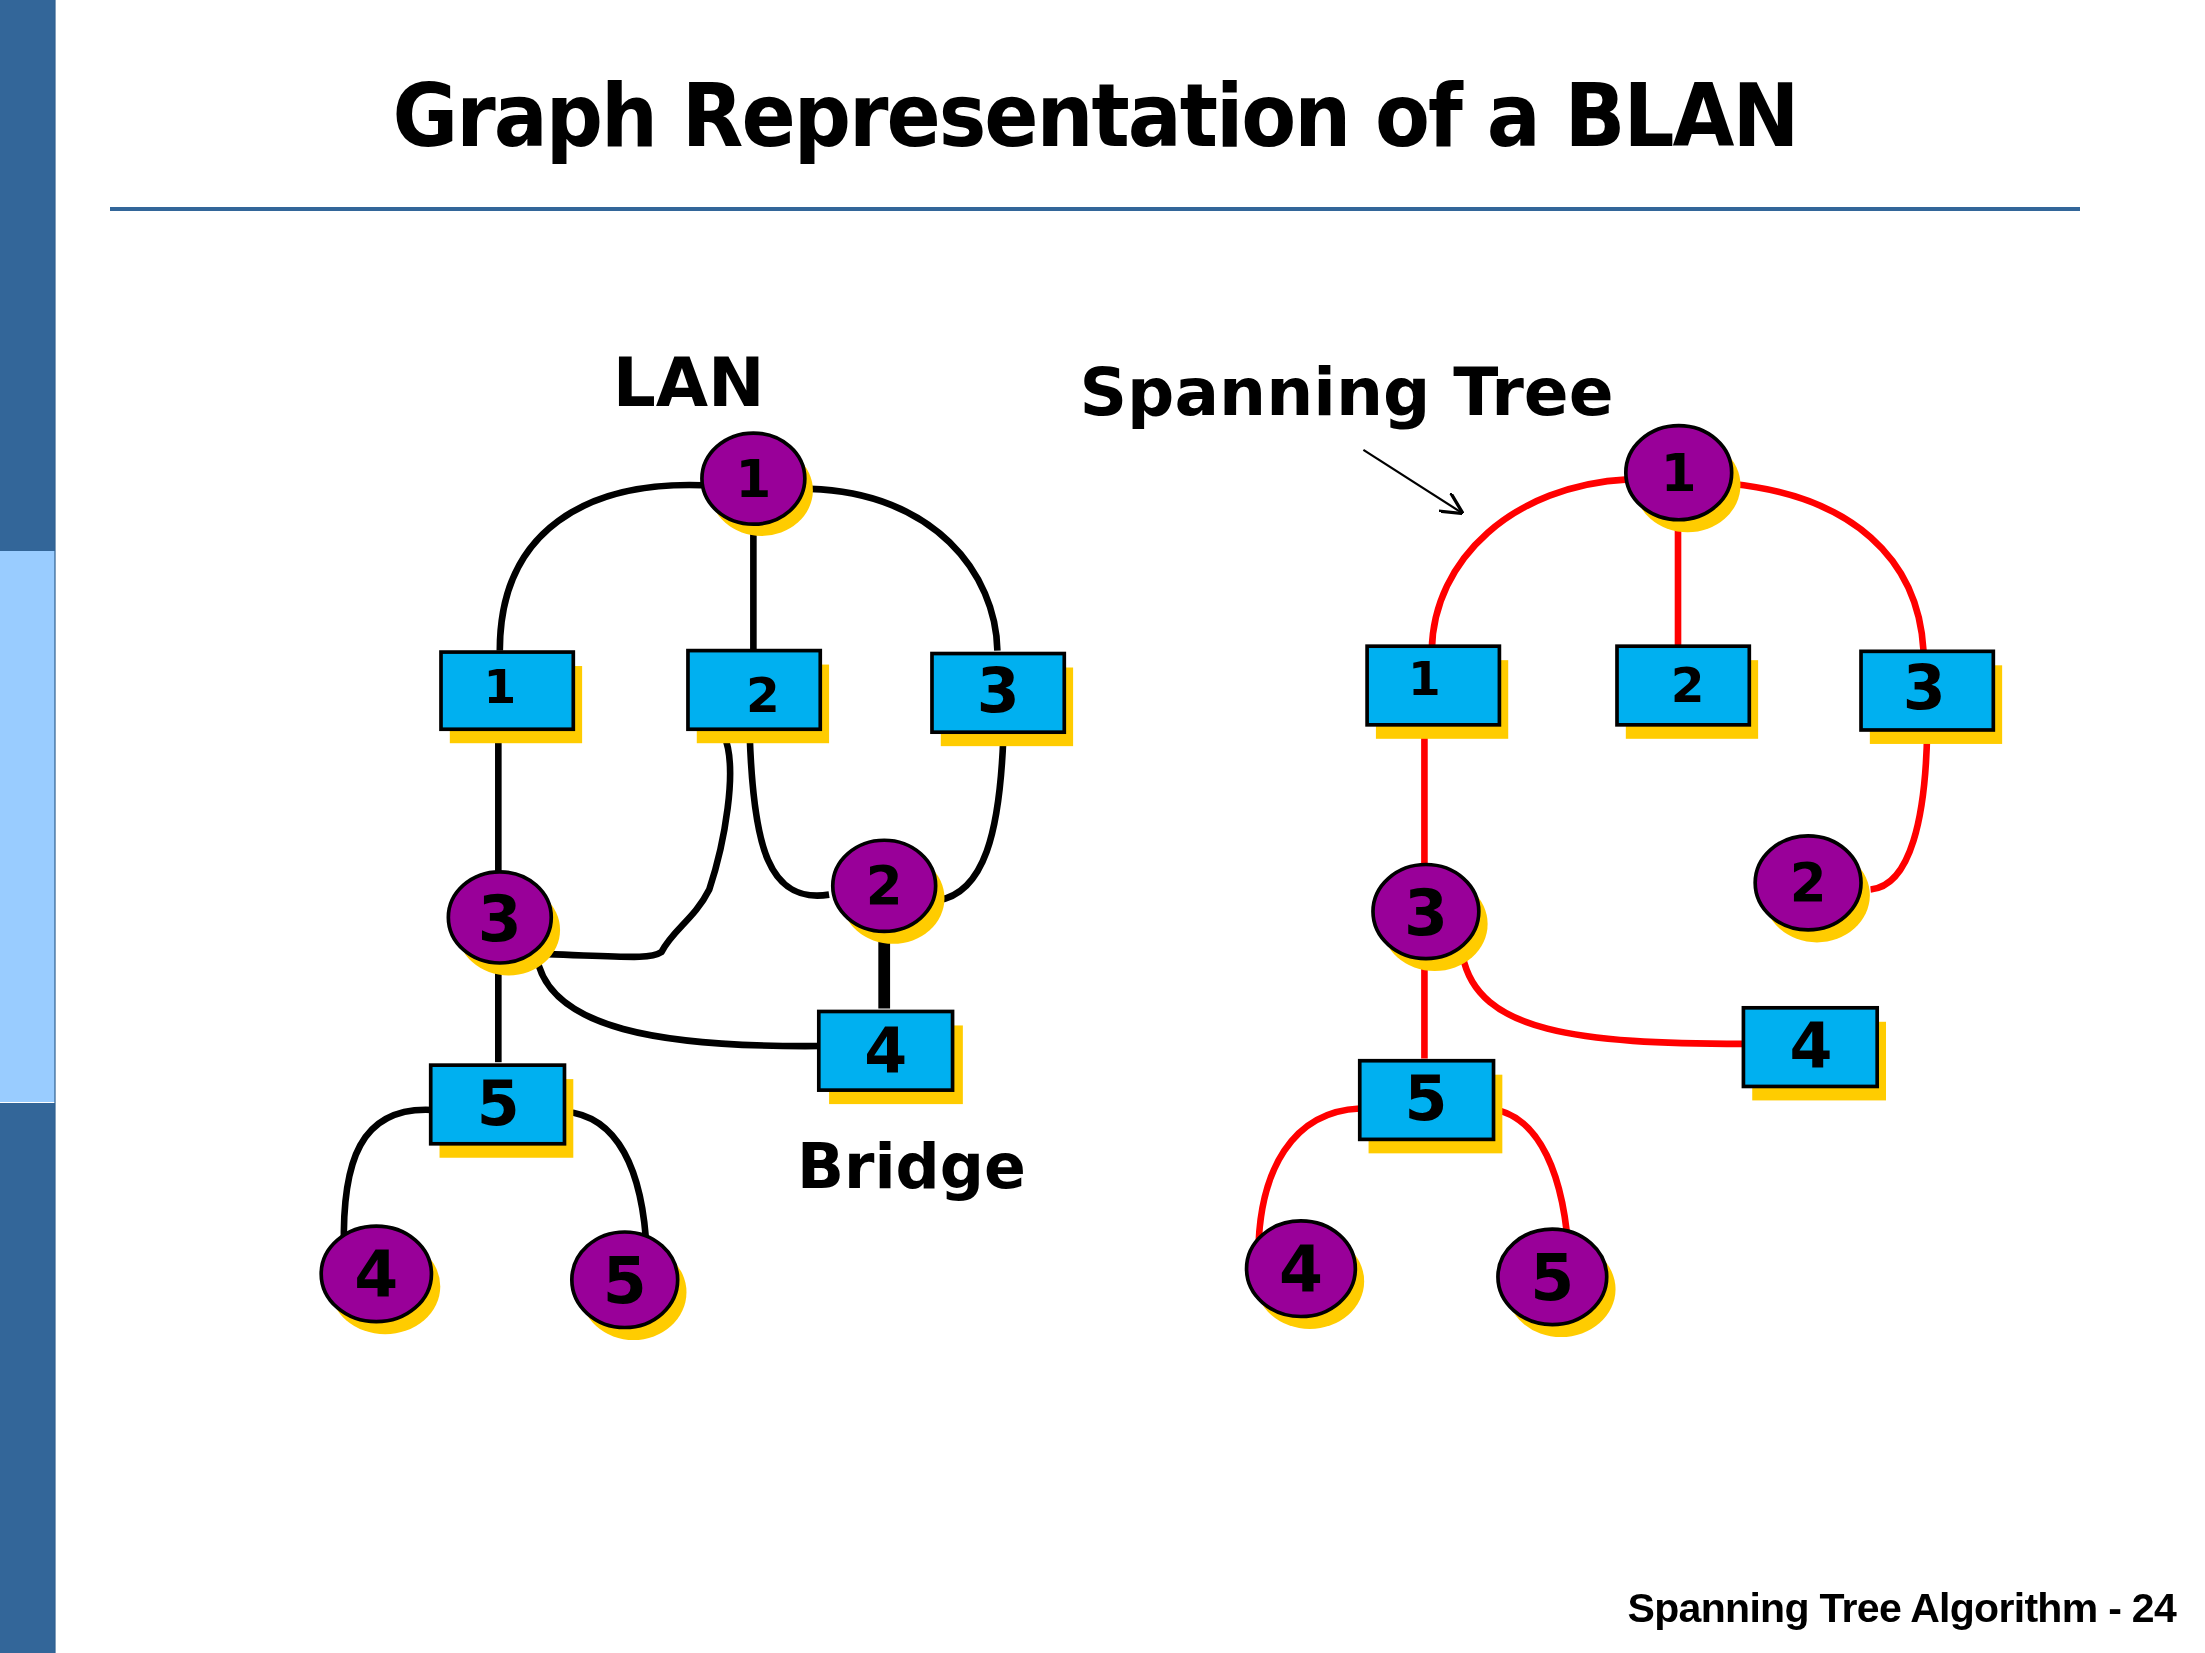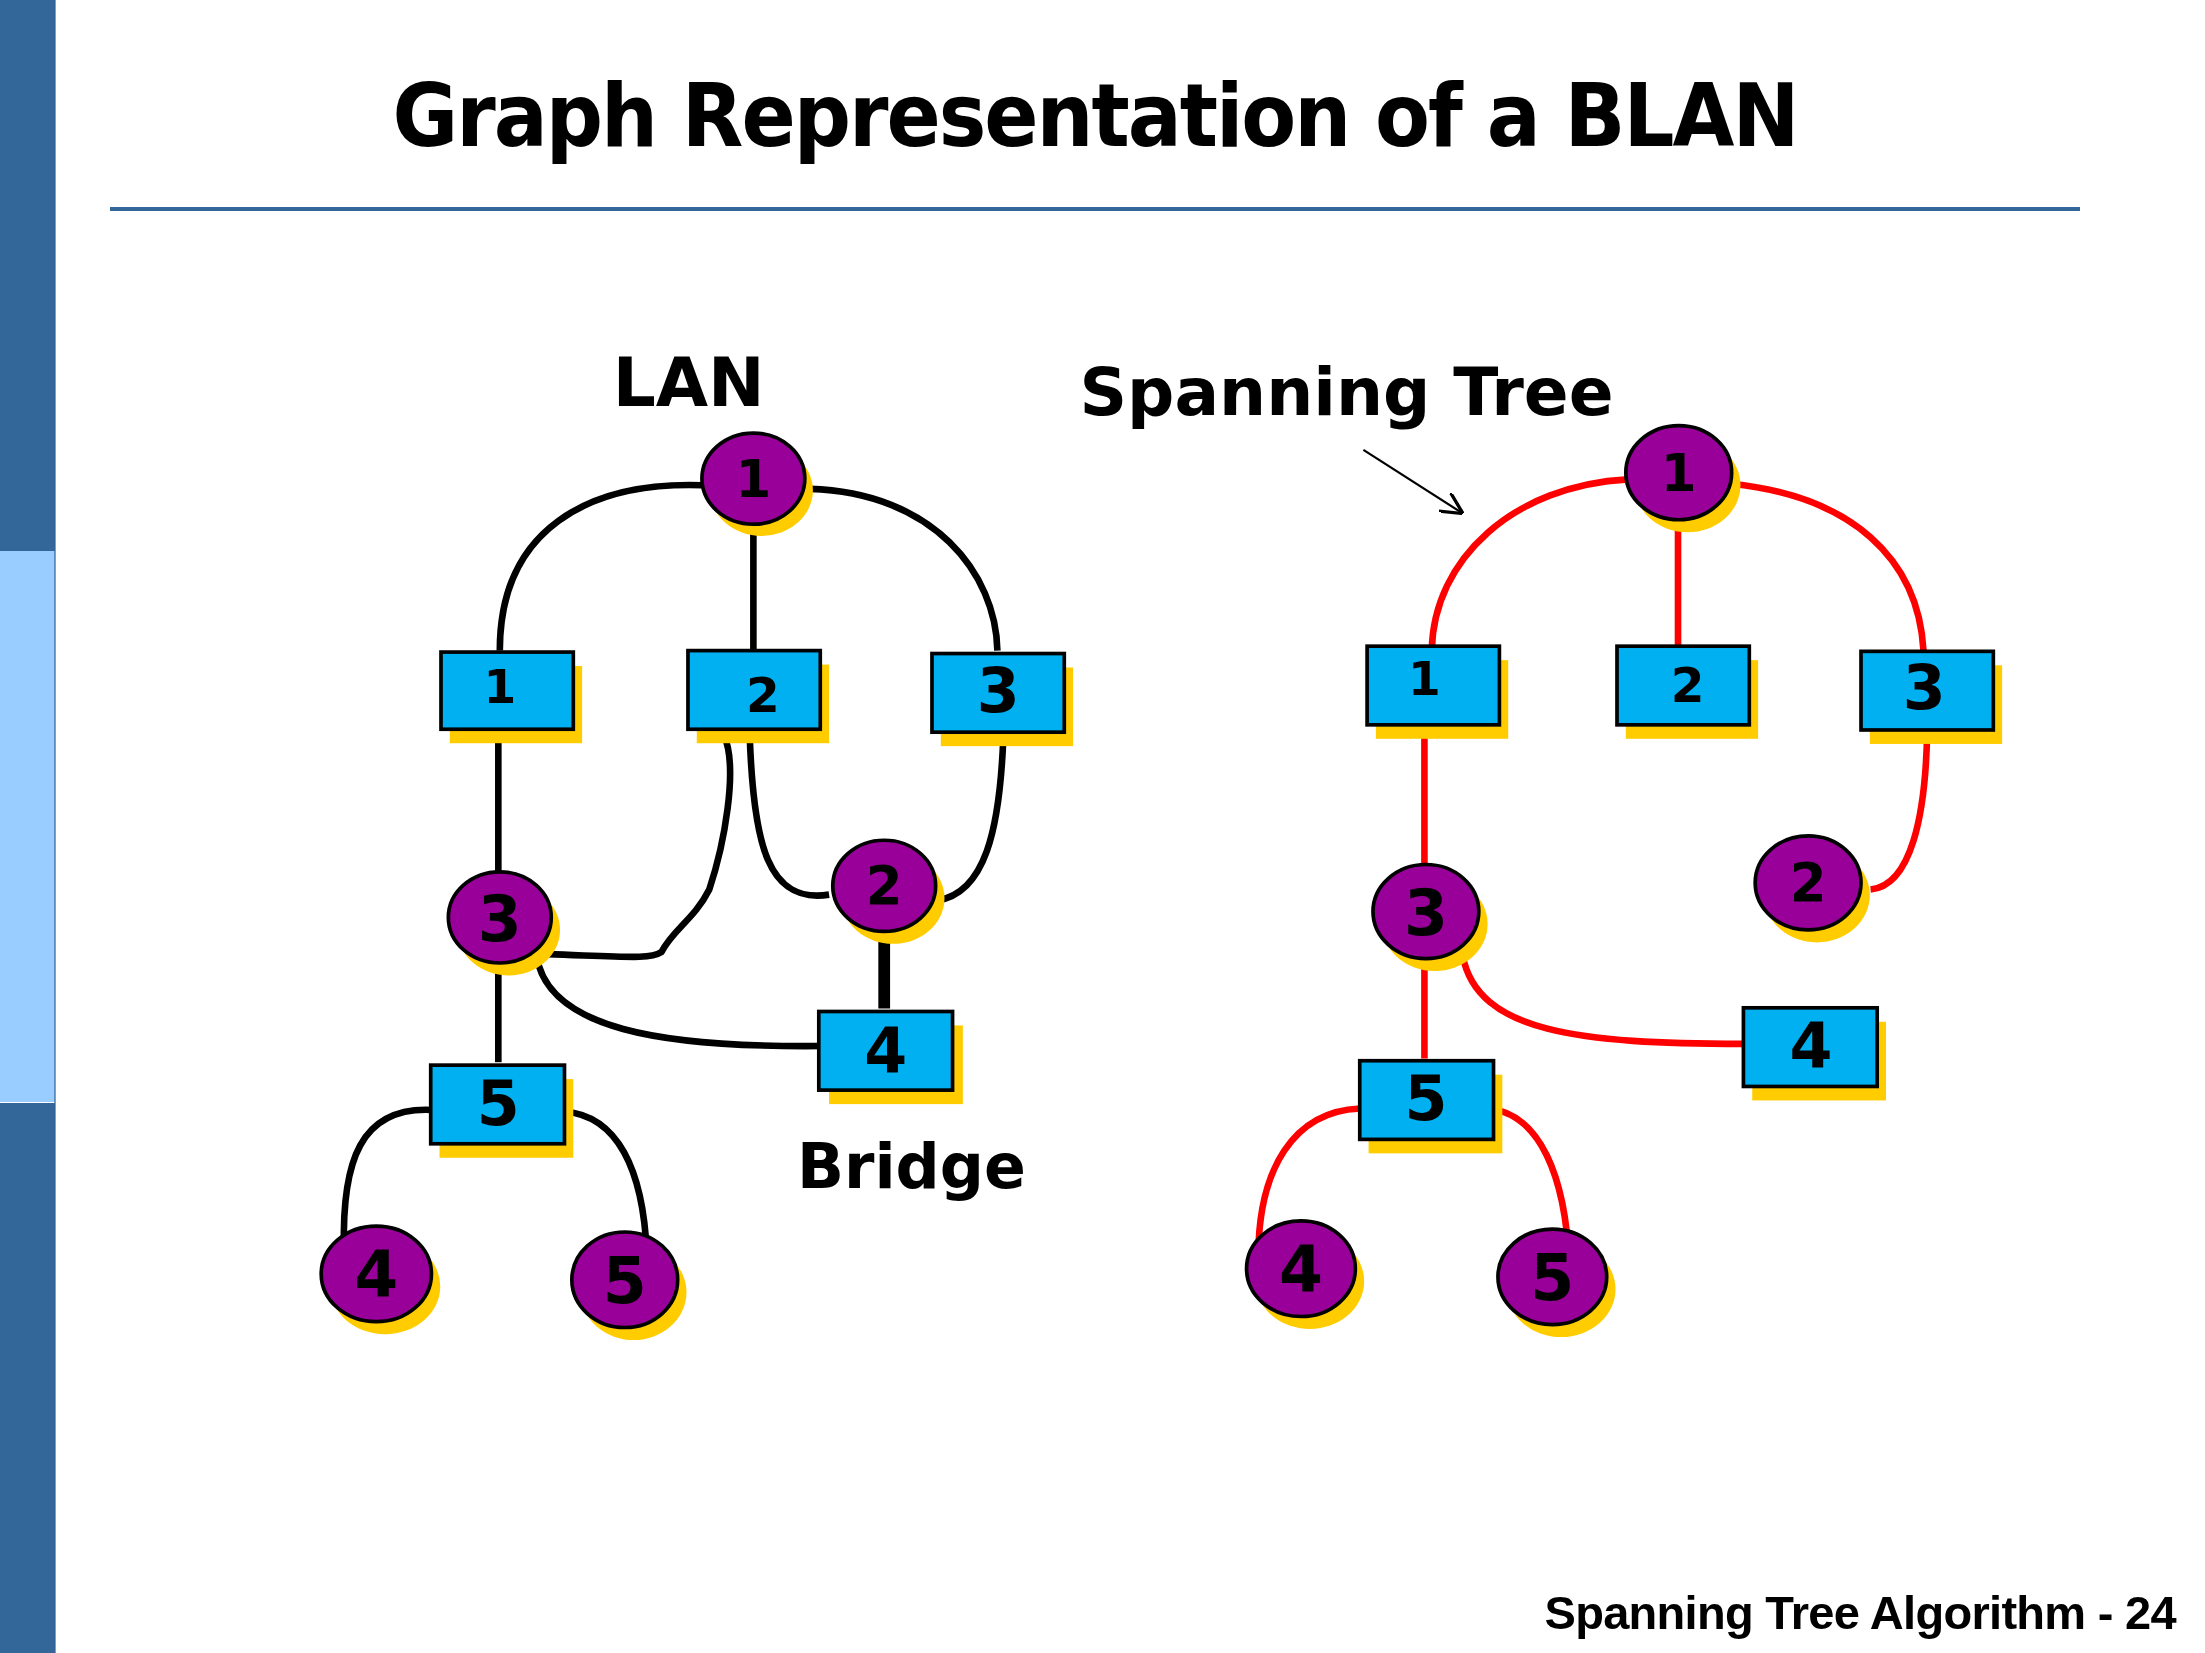--- a/index.html
+++ b/index.html
@@ -9,21 +9,21 @@
   .sb { position:absolute; left:0; width:55px; }
   .sb-dark1 { top:0; height:551px; background:#336699; }
   .sb-light { top:551px; height:551px; background:#99ccff; }
   .sb-dark2 { top:1103px; height:551px; background:#336699; }
   .sb-edge { position:absolute; left:54px; top:0; width:2.2px; height:1654px; background:#2f5f8f; opacity:0.6; }
   .title { position:absolute; left:110px; width:1970px; top:65px; text-align:center;
            font-family:"DejaVu Sans", sans-serif; font-weight:bold; font-size:87px; color:#000;
            letter-spacing:-2.2px; transform:scaleX(0.92); }
   .rule { position:absolute; left:110px; top:207px; width:1970px; height:4.4px; background:#336699; }
   .footer { position:absolute; right:29px; top:1585px; font-family:"Liberation Sans", sans-serif;
-            font-weight:bold; font-size:47px; color:#000; letter-spacing:-0.7px; }
+            font-weight:bold; font-size:41px; color:#000; letter-spacing:-0.7px; }
   svg.diagram { position:absolute; left:0; top:0; }
   .lbl { font-family:"DejaVu Sans", sans-serif; font-weight:bold; fill:#000; }
   .node-num { font-family:"DejaVu Sans", sans-serif; font-weight:bold; fill:#000; }
 </style>
 </head>
 <body>
 
 <div class="sidebar">
   <div class="sb sb-dark1"></div>
   <div class="sb sb-light"></div>

